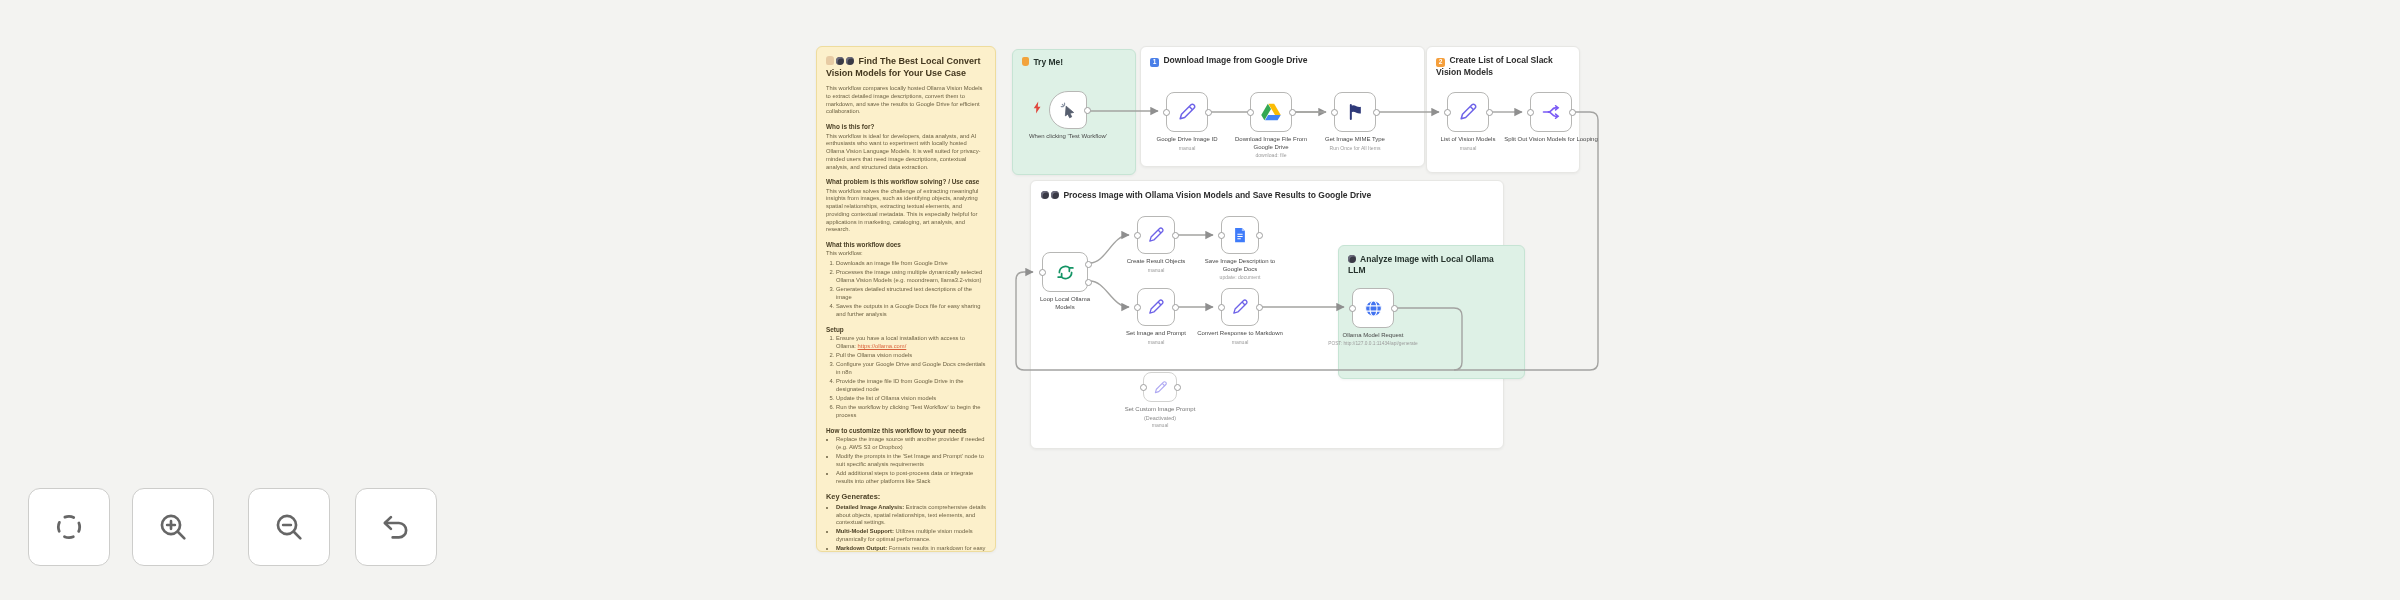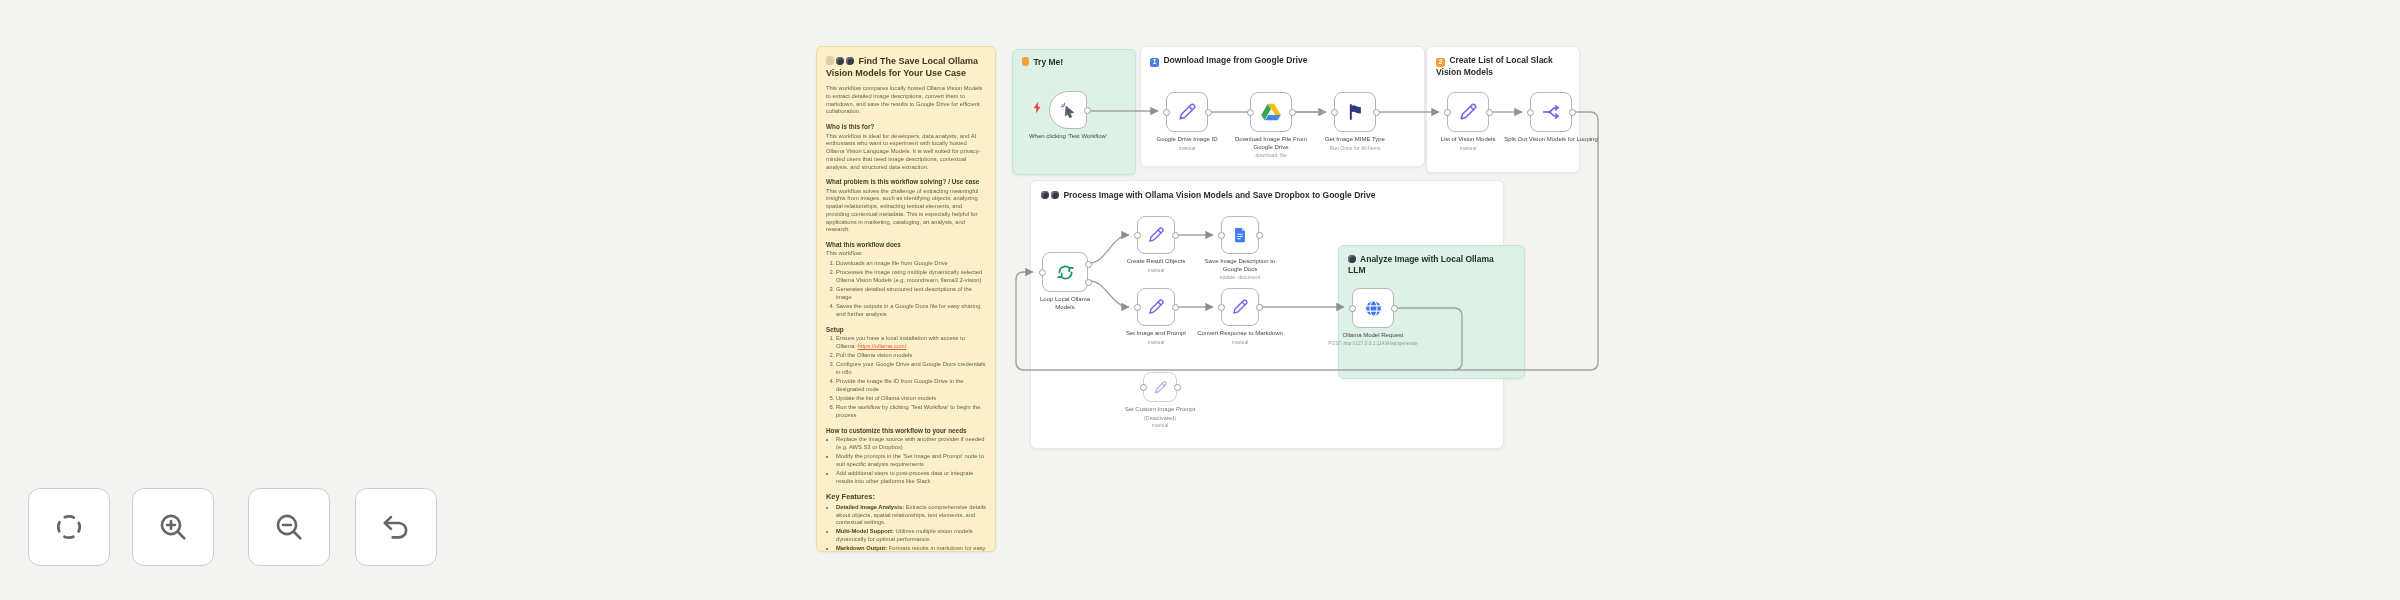--- a/index.html
+++ b/index.html
@@ -57,21 +57,21 @@
   .wires{position:absolute;left:0;top:0;z-index:2;}
 
   
   .ctl{position:absolute;width:80px;height:76px;background:#fff;border:1.5px solid #cdcdcb;
        border-radius:12px;display:flex;align-items:center;justify-content:center;z-index:5;cursor:pointer;}
 </style>
 </head>
 <body>
 
 <div class="sticky yellow doc">
-  <h1><span class="blob llama"></span><span class="blob eye"></span><span class="blob eye"></span> <span>Find The Save Local Ollama Vision Models for Your Use Case</span></h1>
+  <h1><span class="blob llama"></span><span class="blob eye"></span><span class="blob eye"></span> <span>Find The Best Local Convert Vision Models for Your Use Case</span></h1>
   <p>This workflow compares locally hosted Ollama Vision Models to extract detailed image descriptions, convert them to markdown, and save the results to Google Drive for efficient collaboration.</p>
 
   <h3>Who is this for?</h3>
   <p>This workflow is ideal for developers, data analysts, and AI enthusiasts who want to experiment with locally hosted Ollama Vision Language Models. It is well suited for privacy-minded users that need image descriptions, contextual analysis, and structured data extraction.</p>
 
   <h3>What problem is this workflow solving? / Use case</h3>
   <p>This workflow solves the challenge of extracting meaningful insights from images, such as identifying objects, analyzing spatial relationships, extracting textual elements, and providing contextual metadata. This is especially helpful for applications in marketing, cataloging, art analysis, and research.</p>
 
   <h3>What this workflow does</h3>
   <p style="margin-bottom:2px">This workflow:</p>
@@ -92,21 +92,21 @@
     <li><span>Run the workflow by clicking 'Test Workflow' to begin the process</span></li>
   </ol>
 
   <h3>How to customize this workflow to your needs</h3>
   <ul>
     <li><span>Replace the image source with another provider if needed (e.g. AWS S3 or Dropbox)</span></li>
     <li><span>Modify the prompts in the 'Set Image and Prompt' node to suit specific analysis requirements</span></li>
     <li><span>Add additional steps to post-process data or integrate results into other platforms like Slack</span></li>
   </ul>
 
-  <h3 style="font-size:7.4px">Key Features:</h3>
+  <h3 style="font-size:7.4px">Key Generates:</h3>
   <ul>
     <li><b>Detailed Image Analysis:</b> <span>Extracts comprehensive details about objects, spatial relationships, text elements, and contextual settings.</span></li>
     <li><b>Multi-Model Support:</b> <span>Utilizes multiple vision models dynamically for optimal performance.</span></li>
     <li><b>Markdown Output:</b> <span>Formats results in markdown for easy readability and integration.</span></li>
 
   </ul>
 </div>
 
 <div class="sticky green" style="left:1012px;top:49px;width:122px;height:124px;">
   <div class="green-title" style="left:9px;top:7px;"><span class="blob hand"></span> <span>Try Me!</span></div>
@@ -114,21 +114,21 @@
 
 <div class="sticky white" style="left:1140px;top:46px;width:283px;height:119px;">
   <div class="sec-head" style="left:9px;top:8px;width:260px;"><span class="chip blue">1</span> <span>Download Image from Google Drive</span></div>
 </div>
 
 <div class="sticky white" style="left:1426px;top:46px;width:152px;height:125px;">
   <div class="sec-head" style="left:9px;top:8px;width:136px;"><span class="chip amber">2</span> <span>Create List of Local Slack Vision Models</span></div>
 </div>
 
 <div class="sticky white" style="left:1030px;top:180px;width:472px;height:267px;">
-  <div class="sec-head" style="left:10px;top:9px;width:440px;"><span class="blob eye"></span><span class="blob eye"></span> <span>Process Image with Ollama Vision Models and Save Dropbox to Google Drive</span></div>
+  <div class="sec-head" style="left:10px;top:9px;width:440px;"><span class="blob eye"></span><span class="blob eye"></span> <span>Process Image with Ollama Vision Models and Save Results to Google Drive</span></div>
 </div>
 
 <div class="sticky green" style="left:1338px;top:245px;width:185px;height:132px;">
   <div class="green-title" style="left:9px;top:8px;width:160px;"><span class="blob eye"></span> <span>Analyze Image with Local Ollama LLM</span></div>
 </div>
 
 <svg class="wires" width="2400" height="600">
   <defs>
     <marker id="arr" markerWidth="7" markerHeight="7" refX="5.5" refY="3" orient="auto">
       <path d="M0 0 L6 3 L0 6 Z" fill="#8f8f8f"></path>

